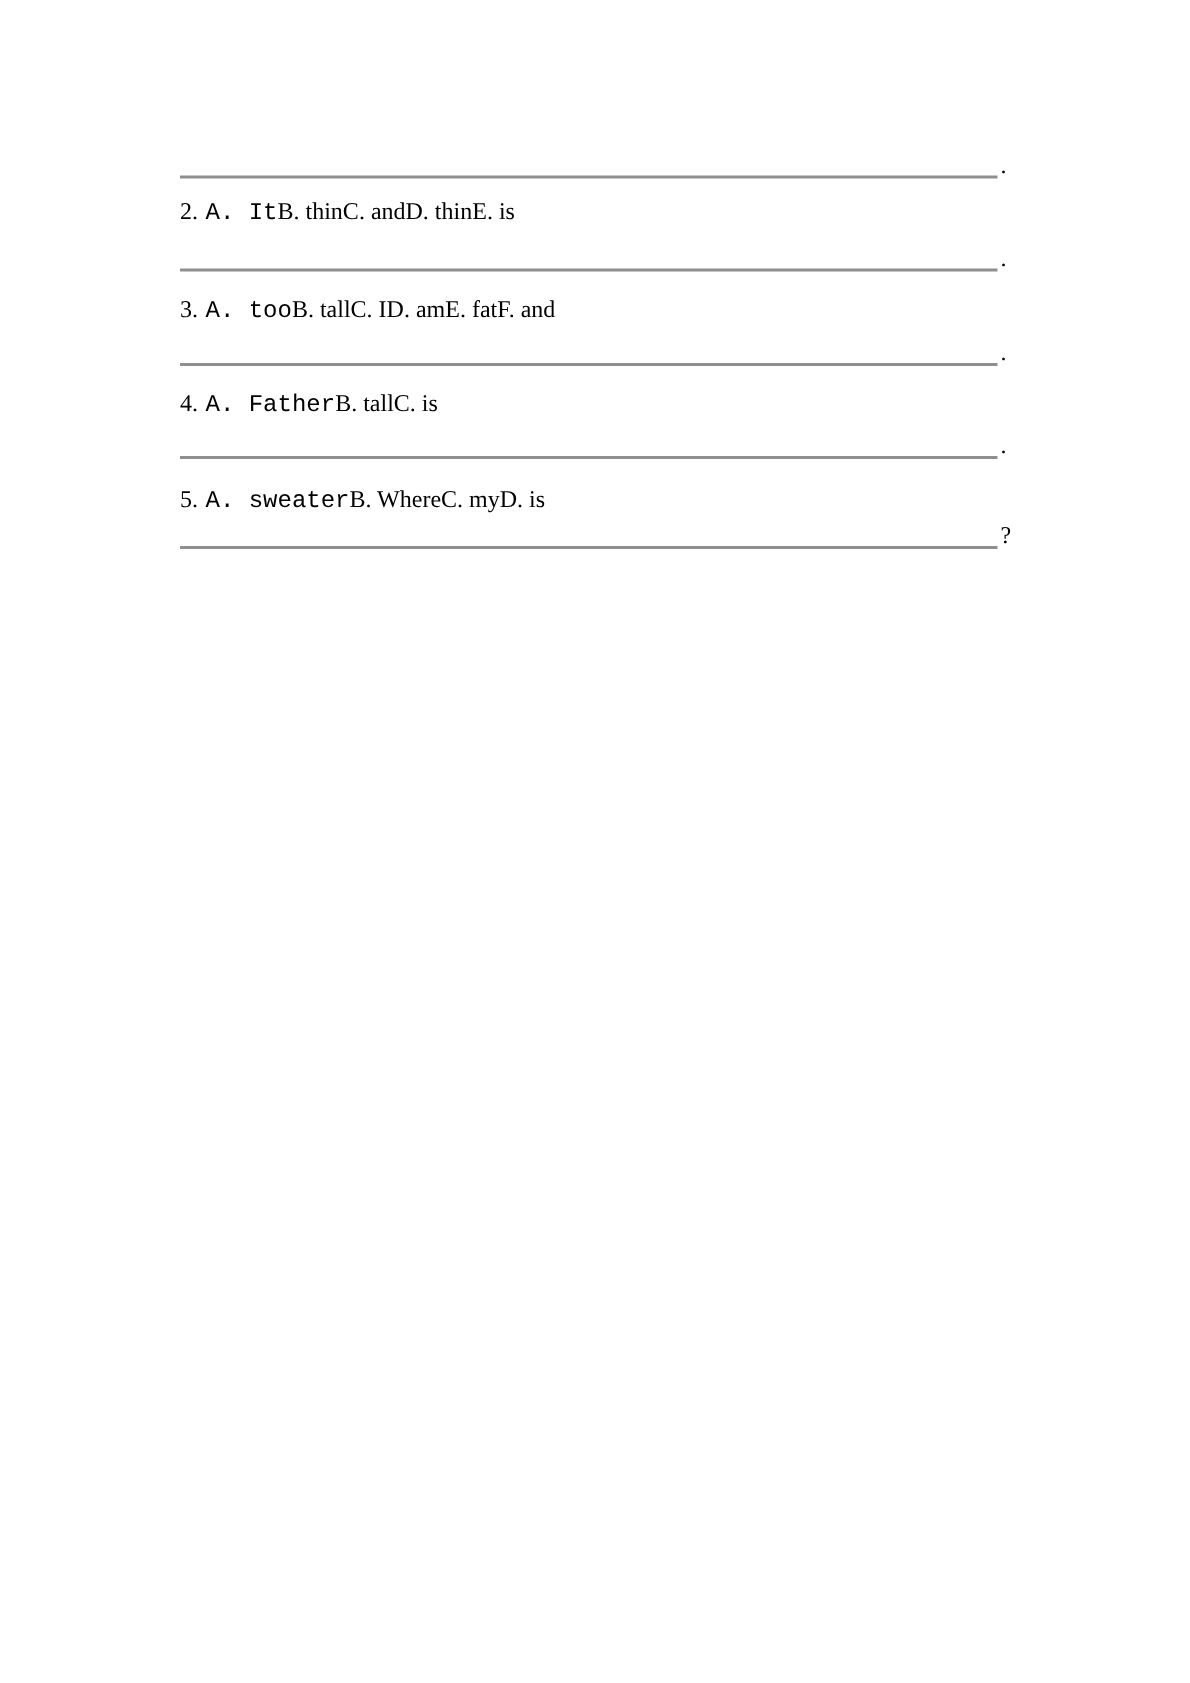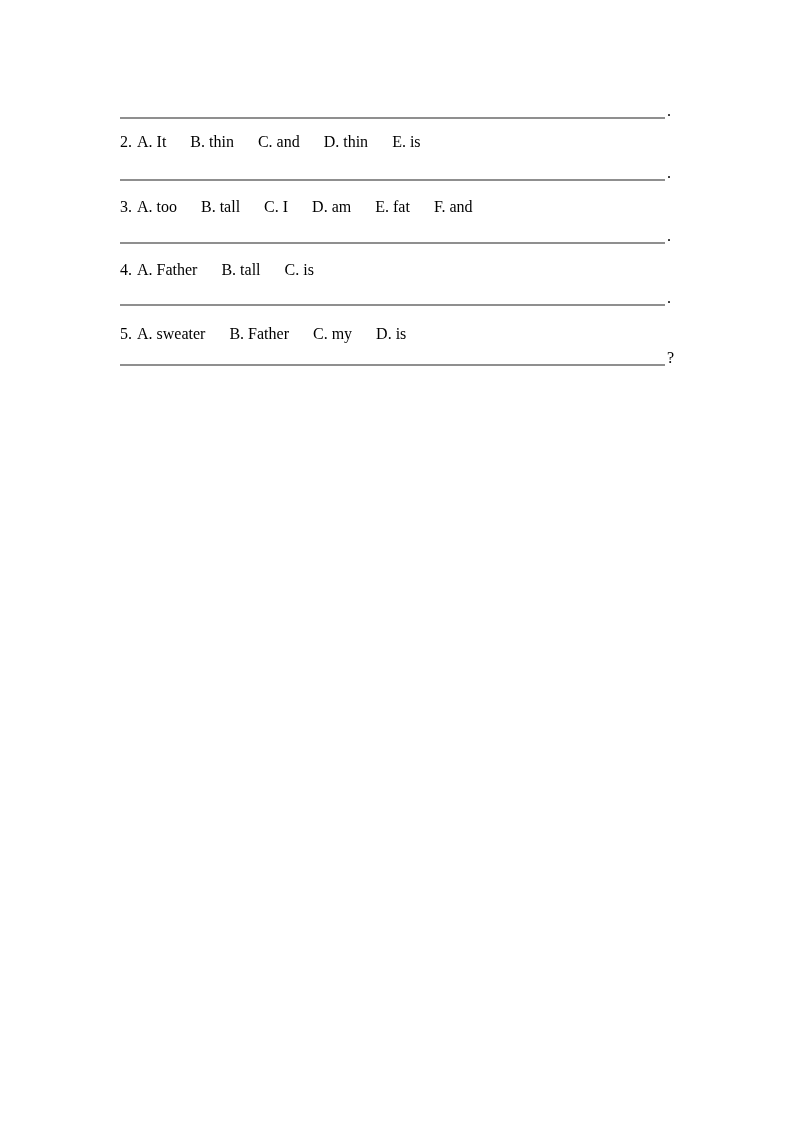--- a/index.html
+++ b/index.html
@@ -15,22 +15,22 @@
   .q-row {
     position: absolute;
     left: 120px;
     font-size: 16px;
     line-height: 20px;
     white-space: pre;
     display: flex;
     align-items: baseline;
   }
   .q-row .qnum { margin-left: 0; }
-  .q-row .opt { margin-left: 24px; }
-  .q-row .opt-first { margin-left: 5px; }
+  .q-row .opt { }
+  .q-row .opt-first { margin-left: 5px; font-family: Liberation Mono, monospace; }
   .answer-line {
     position: absolute;
     left: 120px;
     height: 18px;
     display: flex;
     align-items: flex-end;
   }
   .rule {
     width: 545px;
     height: 2px;
@@ -89,21 +89,21 @@
   </div>
 
   <div class="answer-line" style="top:288px">
     <span class="rule"></span>
     <span class="punct">.</span>
   </div>
 
   <div class="q-row" style="top:324px">
     <span class="qnum">5.</span>
     <span class="opt opt-first">A. sweater</span>
-    <span class="opt">B. Father</span>
+    <span class="opt">B. Where</span>
     <span class="opt">C. my</span>
     <span class="opt">D. is</span>
   </div>
 
   <div class="answer-line" style="top:348px">
     <span class="rule"></span>
     <span class="punct">?</span>
   </div>
 
 </div>

